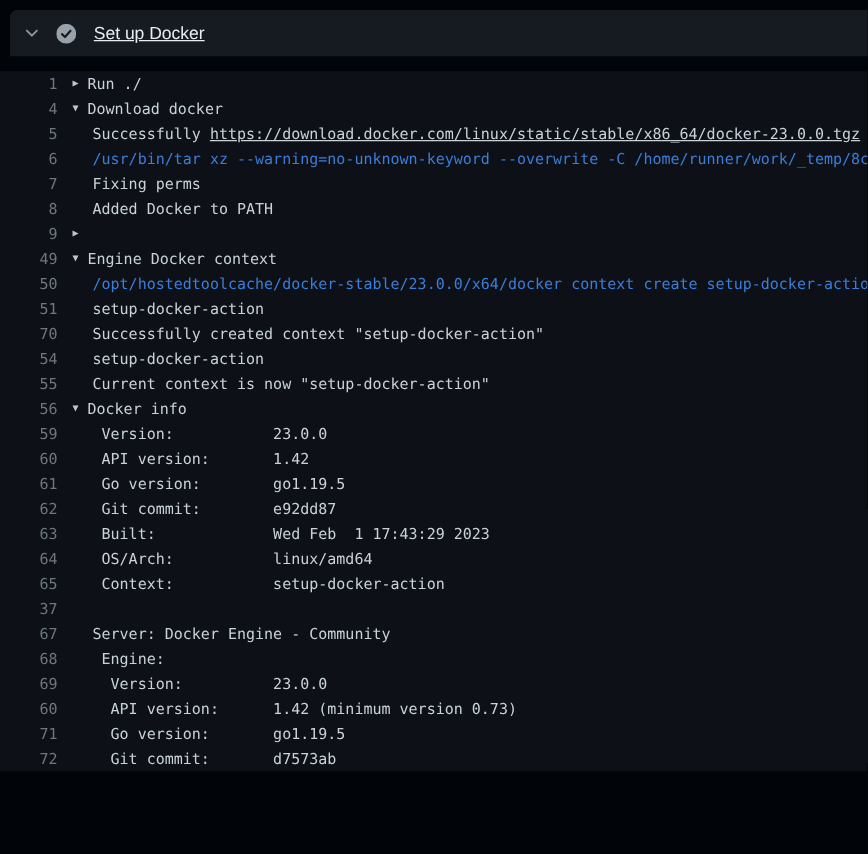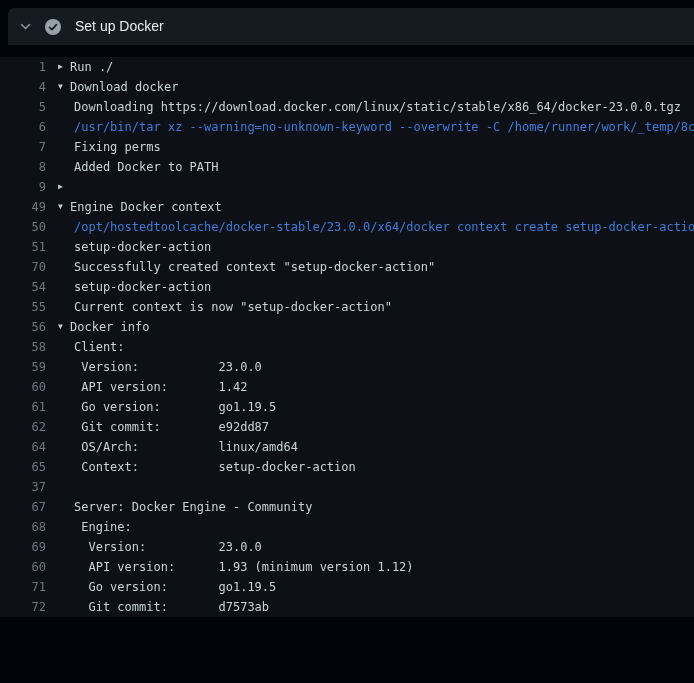--- a/index.html
+++ b/index.html
@@ -24,20 +24,21 @@
     cursor: pointer;
   }
   .chev { width: 13px; height: 13px; flex: none; }
   .status { width: 16px; height: 16px; flex: none; margin-left: 13px; }
   .step-title {
     margin-left: 14px;
     color: #e6edf3;
     font-size: 14px;
     line-height: 37px;
     white-space: nowrap;
+    text-decoration: underline;
   }
 
   
   .log {
     margin-top: 12px;
     background: #0d1117;
     font-family: "DejaVu Sans Mono", monospace;
     font-size: 12px;
     color: #c9d1d9;
   }
@@ -67,20 +68,21 @@
     position: absolute;
     left: 12px;
     top: 0;
     font-size: 8px;
     line-height: 20px;
     color: #bdc6cf;
   }
   .content.command { color: #3b7dd8; }
   .loglink {
     color: #c9d1d9;
+    text-decoration: underline;
     cursor: pointer;
     margin-top: 36px;
   }
 </style>
 </head>
 <body>
 
 <div class="panel">
 
   <div class="step-header">
@@ -90,41 +92,41 @@
     <svg class="status" viewBox="0 0 16 16">
       <circle cx="8" cy="8" r="8" fill="#99a2ab"></circle>
       <path d="M4.6 8.3 L7 10.6 L11.4 5.6" stroke="#161b22" stroke-width="1.7" fill="none" stroke-linecap="round" stroke-linejoin="round"></path>
     </svg>
     <span class="step-title">Set up Docker</span>
   </div>
 
   <div class="log">
       <div class="row"><span class="num">1</span><span class="content group"><span class="arrow">▶</span><span>Run ./</span></span></div>
       <div class="row"><span class="num">4</span><span class="content group"><span class="arrow">▼</span><span>Download docker</span></span></div>
-      <div class="row"><span class="num">5</span><span class="content"><span>Downloading </span><span class="loglink">https://download.docker.com/linux/static/stable/x86_64/docker-23.0.0.tgz</span></span></div>
+      <div class="row"><span class="num">5</span><span class="content"><span>Successfully </span><span class="loglink">https://download.docker.com/linux/static/stable/x86_64/docker-23.0.0.tgz</span></span></div>
       <div class="row"><span class="num">6</span><span class="content command">/usr/bin/tar xz --warning=no-unknown-keyword --overwrite -C /home/runner/work/_temp/8c91</span></div>
       <div class="row"><span class="num">7</span><span class="content">Fixing perms</span></div>
       <div class="row"><span class="num">8</span><span class="content">Added Docker to PATH</span></div>
       <div class="row"><span class="num">9</span><span class="content group"><span class="arrow">▶</span></span></div>
       <div class="row"><span class="num">49</span><span class="content group"><span class="arrow">▼</span><span>Engine Docker context</span></span></div>
       <div class="row"><span class="num">50</span><span class="content command">/opt/hostedtoolcache/docker-stable/23.0.0/x64/docker context create setup-docker-action</span></div>
       <div class="row"><span class="num">51</span><span class="content">setup-docker-action</span></div>
       <div class="row"><span class="num">70</span><span class="content">Successfully created context "setup-docker-action"</span></div>
       <div class="row"><span class="num">54</span><span class="content">setup-docker-action</span></div>
       <div class="row"><span class="num">55</span><span class="content">Current context is now "setup-docker-action"</span></div>
       <div class="row"><span class="num">56</span><span class="content group"><span class="arrow">▼</span><span>Docker info</span></span></div>
-      <div class="row"><span class="num">58</span><span class="content">Client:</span></div>
       <div class="row"><span class="num">59</span><span class="content"> Version:           23.0.0</span></div>
       <div class="row"><span class="num">60</span><span class="content"> API version:       1.42</span></div>
       <div class="row"><span class="num">61</span><span class="content"> Go version:        go1.19.5</span></div>
       <div class="row"><span class="num">62</span><span class="content"> Git commit:        e92dd87</span></div>
+      <div class="row"><span class="num">63</span><span class="content"> Built:             Wed Feb  1 17:43:29 2023</span></div>
       <div class="row"><span class="num">64</span><span class="content"> OS/Arch:           linux/amd64</span></div>
       <div class="row"><span class="num">65</span><span class="content"> Context:           setup-docker-action</span></div>
       <div class="row"><span class="num">37</span><span class="content"></span></div>
       <div class="row"><span class="num">67</span><span class="content">Server: Docker Engine - Community</span></div>
       <div class="row"><span class="num">68</span><span class="content"> Engine:</span></div>
       <div class="row"><span class="num">69</span><span class="content">  Version:          23.0.0</span></div>
-      <div class="row"><span class="num">60</span><span class="content">  API version:      1.93 (minimum version 1.12)</span></div>
+      <div class="row"><span class="num">60</span><span class="content">  API version:      1.42 (minimum version 0.73)</span></div>
       <div class="row"><span class="num">71</span><span class="content">  Go version:       go1.19.5</span></div>
       <div class="row"><span class="num">72</span><span class="content">  Git commit:       d7573ab</span></div>
     </div>
 
 </div>
 
 </body></html>

